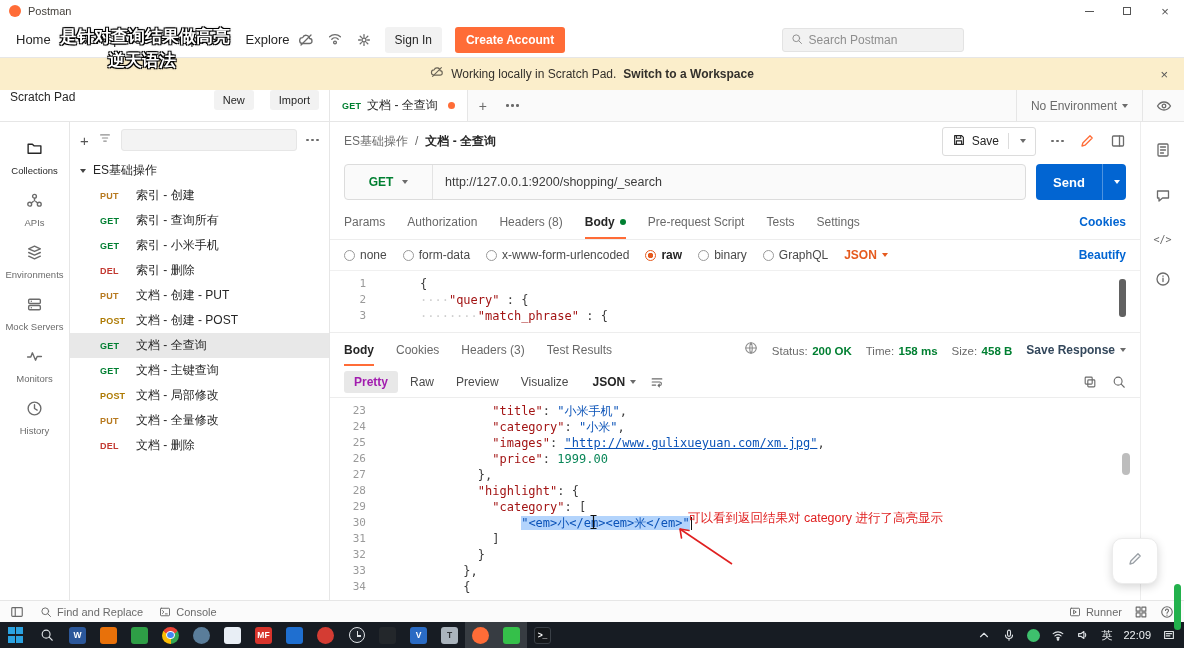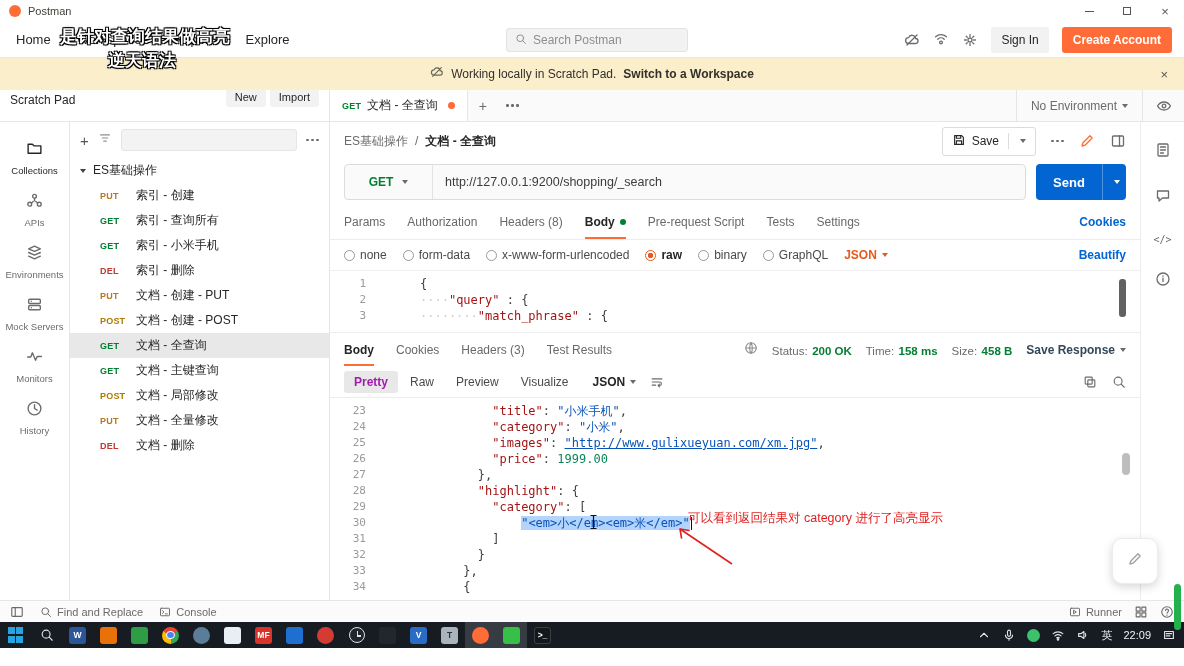--- a/index.html
+++ b/index.html
@@ -40,21 +40,21 @@
   #create-account{font-size:12px;color:#fff;background:#ff6c37;border:none;border-radius:3px;padding:6px 11px;font-family:inherit;font-weight:600}
 
   
   #banner{height:32px;background:#fbeecb;display:flex;align-items:center;justify-content:center;gap:7px;position:relative;color:#4a4437}
   #banner-text{font-size:12px;color:#33302b}
   #banner-link{font-size:12px;font-weight:700;color:#33302b}
   #banner-close{position:absolute;right:16px;font-size:13px;color:#555}
 
   
   #tabrow{height:32px;display:flex;border-bottom:1px solid #e6e6e6;background:#fff}
-  #sb-header{width:330px;display:flex;align-items:flex-end;padding:17px 10px;gap:4px;border-right:1px solid #e6e6e6}
+  #sb-header{width:330px;display:flex;align-items:flex-start;padding:0 10px;gap:16px;border-right:1px solid #e6e6e6}
   #sb-title{font-size:12px;color:#262626;flex:1}
   .sb-btn{font-size:11px;color:#262626;background:#f2f2f2;border:none;border-radius:3px;padding:4px 9px;font-family:inherit}
   #tabstrip{flex:1;display:flex;align-items:stretch;background:#fafafa}
   #active-tab{display:flex;align-items:center;gap:6px;padding:0 12px;background:#fff;border-right:1px solid #e6e6e6;min-width:132px}
   .method{font-size:9px;font-weight:700;letter-spacing:.2px}
   .m-GET{color:#007f31}.m-PUT{color:#b7791f}.m-POST{color:#ad7a03}.m-DEL{color:#c23830}
   #tab-title{font-size:12px;color:#262626}
   #tab-dot{width:7px;height:7px;border-radius:50%;background:#ff6c37;margin-left:4px}
   .striptool{width:30px;display:flex;align-items:center;justify-content:center;color:#6b6b6b;font-size:14px}
   .dots{width:13px;height:3px;position:relative;display:inline-block}
@@ -211,50 +211,50 @@
   </div>
 
 
   <div id="topnav">
     <nav id="nav-items">
         <span class="nav-item">Home</span>
         <span class="nav-item">Workspaces</span>
         <span class="nav-item">Reports</span>
         <span class="nav-item">Explore</span>
       </nav>
+    <div id="nav-right">
+      <span class="iconbtn ic16">
+          <svg viewBox="0 0 16 16" fill="none" stroke="currentColor" stroke-width="1.3" stroke-linecap="round" stroke-linejoin="round">
+            <path d="M4.5 11.5h7a2.5 2.5 0 000-5 3.5 3.5 0 00-6.8-.9A2.8 2.8 0 004.5 11.5z"></path>
+            <path d="M3 13L13 3"></path>
+          </svg>
+        </span>
+      <span class="iconbtn ic16">
+          <svg viewBox="0 0 16 16" fill="none" stroke="currentColor" stroke-width="1.3" stroke-linecap="round" stroke-linejoin="round">
+            <circle cx="8" cy="10.5" r="1.4"></circle>
+            <path d="M4.8 7.2a4.6 4.6 0 016.4 0M2.6 4.8a8 8 0 0110.8 0"></path>
+          </svg>
+        </span>
+      <span class="iconbtn ic16">
+          <svg viewBox="0 0 16 16" fill="none" stroke="currentColor" stroke-width="1.3" stroke-linecap="round" stroke-linejoin="round">
+            <circle cx="8" cy="8" r="2"></circle>
+            <path d="M8 2.6v1.8M8 11.6v1.8M2.6 8h1.8M11.6 8h1.8M4.2 4.2l1.2 1.2M10.6 10.6l1.2 1.2M11.8 4.2l-1.2 1.2M5.4 10.6l-1.2 1.2"></path>
+          </svg>
+        </span>
+      <button id="signin">Sign In</button>
+      <button id="create-account">Create Account</button>
+    </div>
     <div id="nav-center">
       <div id="global-search">
         <span class="ic12 gray"><svg viewBox="0 0 16 16" fill="none" stroke="currentColor" stroke-width="1.3" stroke-linecap="round" stroke-linejoin="round">
               <circle cx="7" cy="7" r="4.5"></circle>
               <path d="M10.5 10.5L14 14"></path>
             </svg></span>
         <input id="global-search-input" placeholder="Search Postman" style="">
       </div>
-    </div>
-    <div id="nav-right">
-      <span class="iconbtn ic16">
-          <svg viewBox="0 0 16 16" fill="none" stroke="currentColor" stroke-width="1.3" stroke-linecap="round" stroke-linejoin="round">
-            <path d="M4.5 11.5h7a2.5 2.5 0 000-5 3.5 3.5 0 00-6.8-.9A2.8 2.8 0 004.5 11.5z"></path>
-            <path d="M3 13L13 3"></path>
-          </svg>
-        </span>
-      <span class="iconbtn ic16">
-          <svg viewBox="0 0 16 16" fill="none" stroke="currentColor" stroke-width="1.3" stroke-linecap="round" stroke-linejoin="round">
-            <circle cx="8" cy="10.5" r="1.4"></circle>
-            <path d="M4.8 7.2a4.6 4.6 0 016.4 0M2.6 4.8a8 8 0 0110.8 0"></path>
-          </svg>
-        </span>
-      <span class="iconbtn ic16">
-          <svg viewBox="0 0 16 16" fill="none" stroke="currentColor" stroke-width="1.3" stroke-linecap="round" stroke-linejoin="round">
-            <circle cx="8" cy="8" r="2"></circle>
-            <path d="M8 2.6v1.8M8 11.6v1.8M2.6 8h1.8M11.6 8h1.8M4.2 4.2l1.2 1.2M10.6 10.6l1.2 1.2M11.8 4.2l-1.2 1.2M5.4 10.6l-1.2 1.2"></path>
-          </svg>
-        </span>
-      <button id="signin">Sign In</button>
-      <button id="create-account">Create Account</button>
     </div>
   </div>
 
   <div id="banner">
     <span class="ic14" style="color:#6b6456"><svg viewBox="0 0 16 16" fill="none" stroke="currentColor" stroke-width="1.3" stroke-linecap="round" stroke-linejoin="round">
           <path d="M4.5 11.5h7a2.5 2.5 0 000-5 3.5 3.5 0 00-6.8-.9A2.8 2.8 0 004.5 11.5z"></path>
           <path d="M3 13L13 3"></path>
         </svg></span>
     <span id="banner-text">Working locally in Scratch Pad.</span>
     <span id="banner-link">Switch to a Workspace</span>

